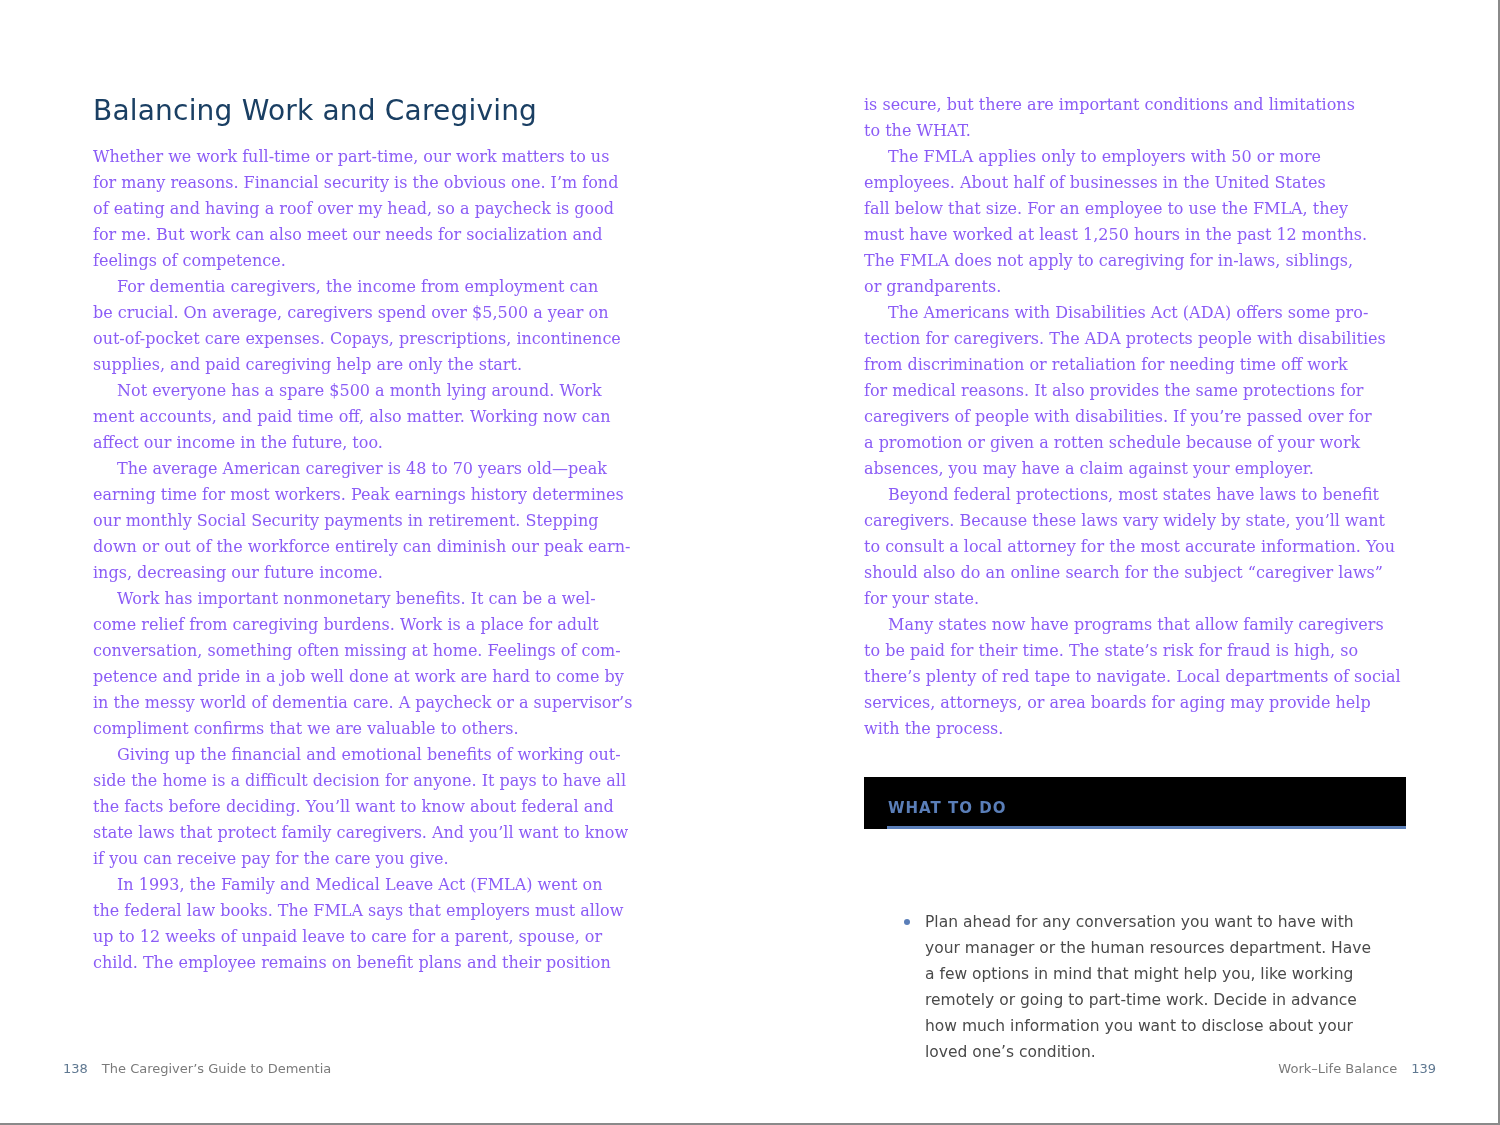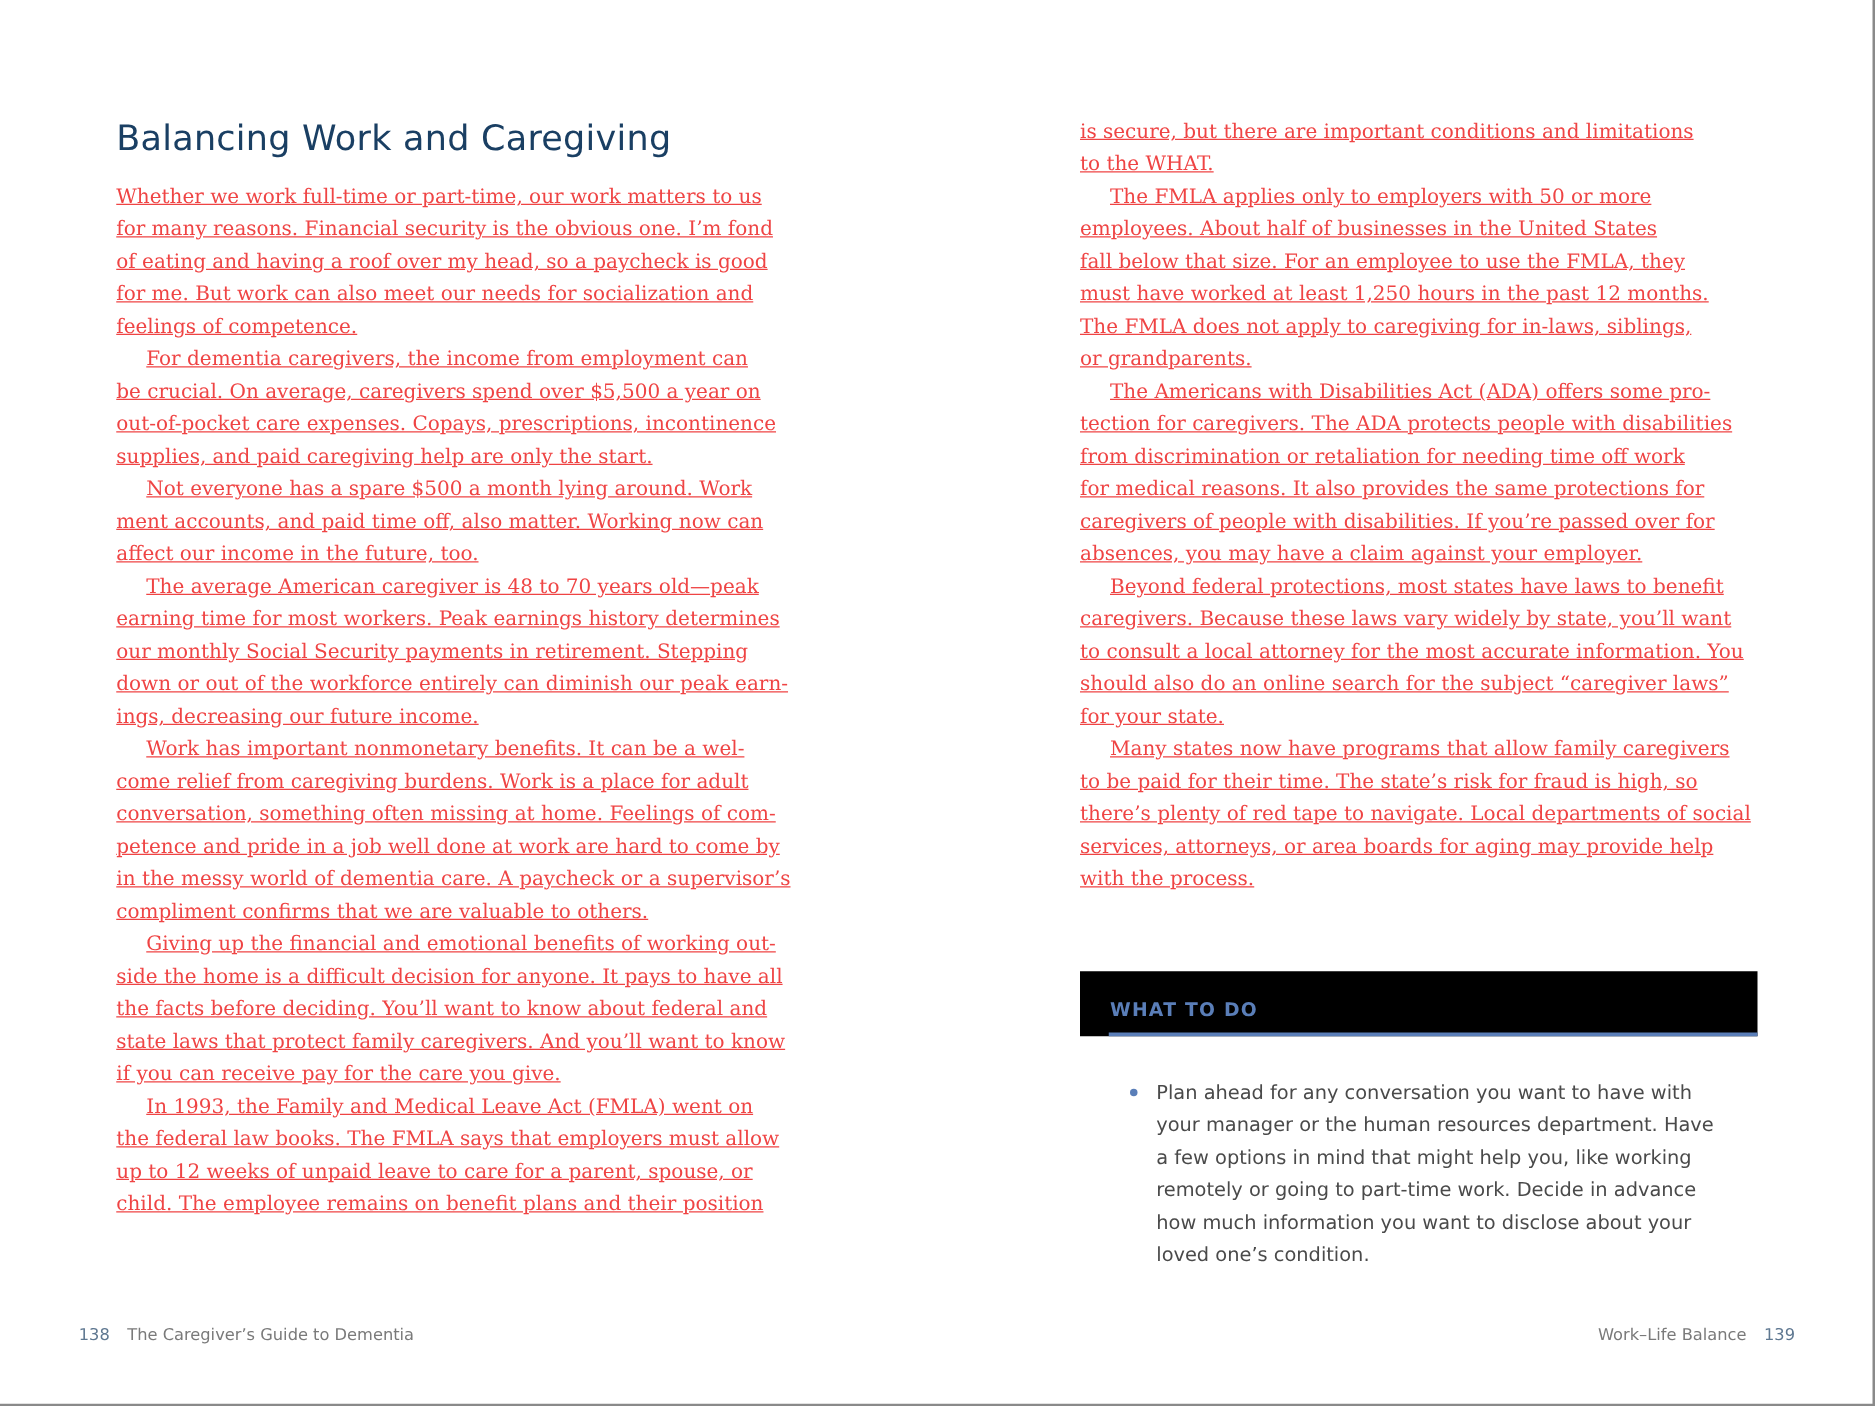--- a/index.html
+++ b/index.html
@@ -40,23 +40,22 @@
       font-size: 28px;
       letter-spacing: 0.2px;
       color: #1a3f63;
       white-space: nowrap;
     }
 
     .body-text {
       font-family: "DejaVu Serif", serif;
       font-size: 16px;
       line-height: 26px;
-      color: #ef4444;
+      color: #8b5cf6;
       font-weight: 300;
-      text-decoration: underline;
     }
     .col-left {
       position: absolute;
       left: 93px;
       top: 144px;
       width: 560px;
     }
     .col-right {
       position: absolute;
       left: 114px; 
@@ -108,20 +107,21 @@
       padding: 0;
       list-style: none;
     }
     .todo-item {
       position: relative;
       padding-left: 24px;
       font-family: "DejaVu Sans", sans-serif;
       font-size: 15.5px;
       line-height: 26px;
       color: #4a4a4a;
+      margin-top: 48px;
     }
     .bullet {
       position: absolute;
       left: 3px;
       top: 10px;
       width: 6px;
       height: 6px;
       border-radius: 50%;
       background: #5a7eb8;
     }
@@ -196,20 +196,21 @@
         <span class="line">employees. About half of businesses in the United States</span>
         <span class="line">fall below that size. For an employee to use the FMLA, they</span>
         <span class="line">must have worked at least 1,250 hours in the past 12 months.</span>
         <span class="line">The FMLA does not apply to caregiving for in-laws, siblings,</span>
         <span class="line">or grandparents.</span>
         <span class="line indent">The Americans with Disabilities Act (ADA) offers some pro-</span>
         <span class="line">tection for caregivers. The ADA protects people with disabilities</span>
         <span class="line">from discrimination or retaliation for needing time off work</span>
         <span class="line">for medical reasons. It also provides the same protections for</span>
         <span class="line">caregivers of people with disabilities. If you’re passed over for</span>
+        <span class="line">a promotion or given a rotten schedule because of your work</span>
         <span class="line">absences, you may have a claim against your employer.</span>
         <span class="line indent">Beyond federal protections, most states have laws to benefit</span>
         <span class="line">caregivers. Because these laws vary widely by state, you’ll want</span>
         <span class="line">to consult a local attorney for the most accurate information. You</span>
         <span class="line">should also do an online search for the subject “caregiver laws”</span>
         <span class="line">for your state.</span>
         <span class="line indent">Many states now have programs that allow family caregivers</span>
         <span class="line">to be paid for their time. The state’s risk for fraud is high, so</span>
         <span class="line">there’s plenty of red tape to navigate. Local departments of social</span>
         <span class="line">services, attorneys, or area boards for aging may provide help</span>

